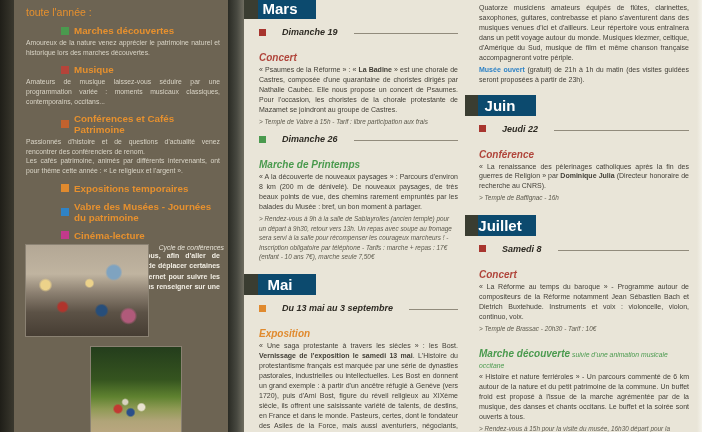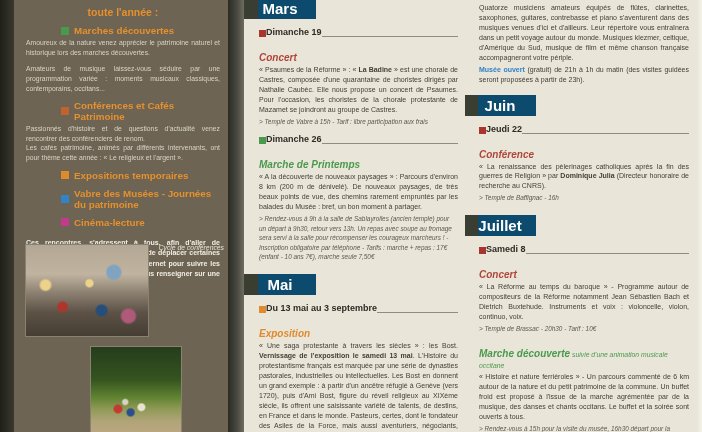--- a/index.html
+++ b/index.html
@@ -8,21 +8,21 @@
   
   .scan-edge{position:absolute;left:0;top:0;width:14px;height:432px;
              background:linear-gradient(90deg,#1f1e18,#3a382e);}
   .left-panel{position:absolute;left:14px;top:0;width:214px;height:432px;
               background:#6d6453;padding:4px 8px 0 12px;box-sizing:border-box;}
   .fold{position:absolute;left:228px;top:0;width:16px;height:432px;
         background:linear-gradient(90deg,#2a2b24,#474840 55%,#6f6d60);}
   .right-margin{position:absolute;right:0;top:0;width:5px;height:432px;
         background:linear-gradient(90deg,#e9e5d8,#f4f2ea);}
   
-  .lp-title{color:#e6902e;font-weight:bold;font-size:10.5px;margin:2px 0 6px;text-align:center;}
+  .lp-title{color:#e6902e;font-weight:normal;font-size:10.5px;margin:2px 0 6px;}
   .lp-cat{margin-top:7px;}
   .lp-cat-head{display:flex;align-items:center;gap:5px;padding-left:35px;}
   .lp-sq{width:8px;height:8px;flex:0 0 auto;}
   .lp-cat-label{color:#e6902e;font-weight:bold;font-size:9.8px;}
   .lp-desc{color:#d9d4c6;font-size:6.8px;line-height:1.42;text-align:justify;
            white-space:pre-line;margin:2px 0 0 0;}
   .lp-footer{color:#f2eee4;font-weight:bold;font-size:7px;line-height:1.5;
              text-align:justify;margin-top:10px;}
   .lp-caption{position:absolute;left:140px;top:244px;width:70px;text-align:right;
               color:#e8e4d8;font-style:italic;font-size:6.8px;}
@@ -45,21 +45,21 @@
        linear-gradient(180deg,#243d1c 0%,#35541f 38%,#5f8230 58%,#8f9a55 72%,#b0a478 86%,#baa780 100%);}
   
   .col{position:absolute;top:0;box-sizing:border-box;height:432px;overflow:hidden;}
   .col-mid{left:244px;width:221px;padding:0 7px 0 15px;}
   .col-right{left:465px;width:232px;padding:0 8px 0 14px;}
   .tab{display:inline-block;background:#0c4a6e;color:#fff;font-weight:bold;
        font-size:15px;padding:2px 10px;min-width:52px;text-align:center;
        margin-left:-15px;box-shadow:inset 14px 0 0 #3a3d31;}
   .tab-cut{margin-top:-11px;}
   .event{margin-top:8px;}
-  .date-row{display:flex;align-items:flex-end;gap:0;margin-bottom:1px;}
+  .date-row{display:flex;align-items:center;gap:16px;margin-bottom:1px;font-style:italic;}
   .sq{width:7px;height:7px;flex:0 0 auto;}
   .date{font-weight:bold;font-size:9px;color:#2e2b24;white-space:nowrap;}
   .rule{flex:1;height:1px;background:#918b7c;margin-top:3px;}
   .category{font-style:italic;font-weight:bold;font-size:10px;margin:15px 0 2px;}
   .cat-suffix{font-size:6.8px;font-weight:normal;}
   .body-text{font-size:7px;line-height:1.42;color:#413e36;text-align:justify;margin:0 0 2px;}
   .info{font-size:6.4px;font-style:italic;color:#5c594c;line-height:1.5;margin:1px 0 4px;}
   .tab-space{margin-top:8px;text-align:center;}
 </style>
 </head>
@@ -73,20 +73,24 @@
 
     <div class="lp-cat">
       <div class="lp-cat-head">
         <span class="lp-sq" style="background-color: rgb(74, 154, 78);"></span>
         <span class="lp-cat-label">Marches découvertes</span>
       </div>
       <p class="lp-desc">Amoureux de la nature venez apprécier le patrimoine naturel et historique lors des marches découvertes.</p>
     </div>
 
     <div class="lp-cat">
+      <div class="lp-cat-head">
+        <span class="lp-sq" style="background-color: rgb(181, 68, 58);"></span>
+        <span class="lp-cat-label">Musique</span>
+      </div>
       <p class="lp-desc">Amateurs de musique laissez-vous séduire par une programmation variée : moments musicaux classiques, contemporains, occitans...</p>
     </div>
 
     <div class="lp-cat">
       <div class="lp-cat-head">
         <span class="lp-sq" style="background-color: rgb(194, 98, 46);"></span>
         <span class="lp-cat-label">Conférences et Cafés Patrimoine</span>
       </div>
       <p class="lp-desc">Passionnés d'histoire et de questions d'actualité venez rencontrer des conférenciers de renom.
 Les cafés patrimoine, animés par différents intervenants, ont pour thème cette année : « Le religieux et l'argent ».</p>

